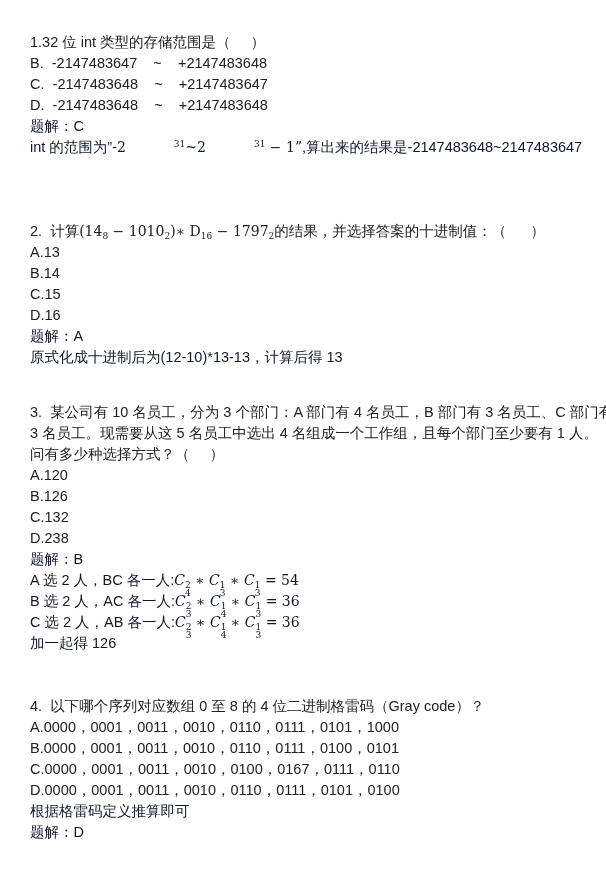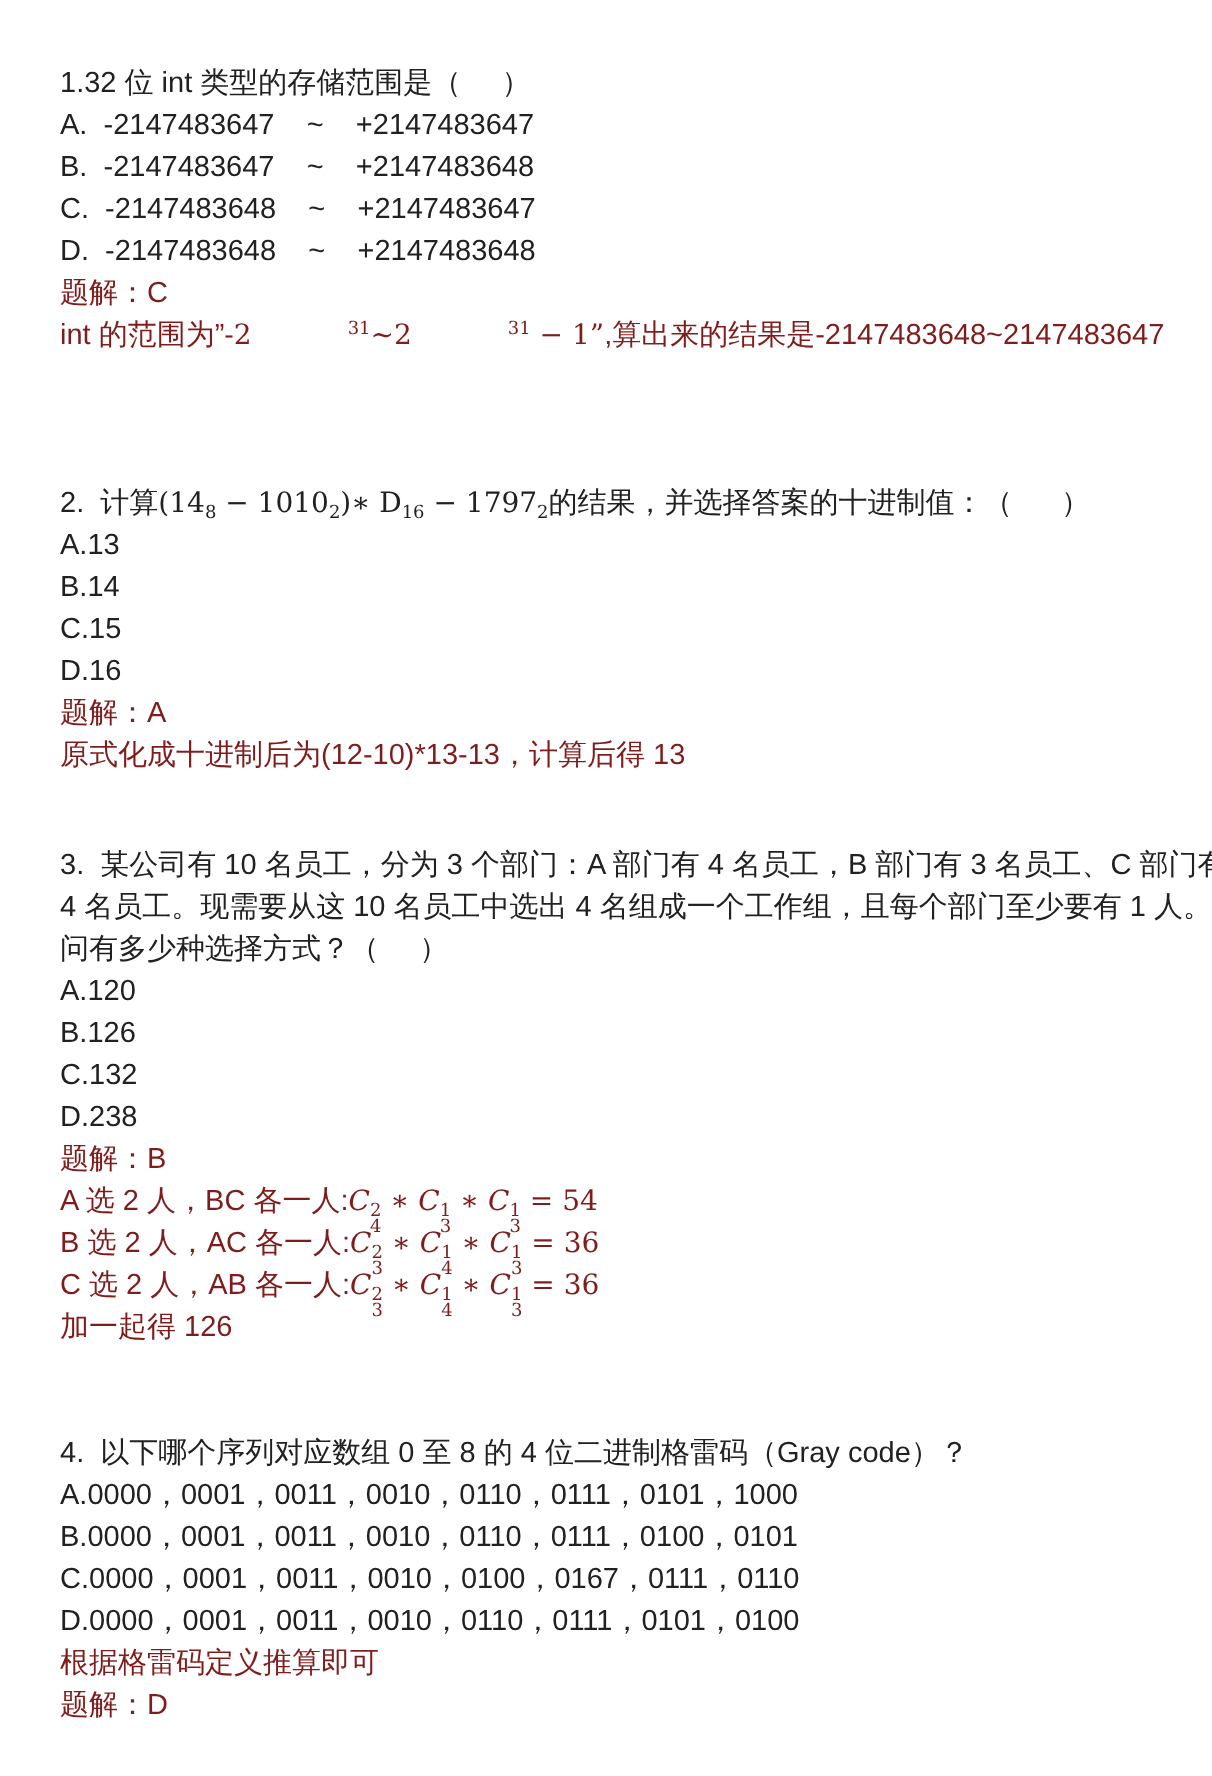--- a/index.html
+++ b/index.html
@@ -14,21 +14,21 @@
   .page {
     width: 606px;
     height: 888px;
     padding: 32px 26px 0 30px;
   }
   .ln {
     height: 21px;
     line-height: 21px;
     white-space: pre;
   }
-  .red { color: #7f1d1d; }
+  .red { color: #0f172a; }
   .sec-q2 { margin-top: 63px; }
   .sec-q3 { margin-top: 34px; }
   .sec-q4 { margin-top: 42px; }
   .math {
     font-family: "DejaVu Serif", serif;
     font-size: 14px;
   }
   .msub {
     font-size: 9px;
     vertical-align: -3px;
@@ -60,41 +60,40 @@
     font-size: 14px;
   }
 </style>
 </head>
 <body>
 
 <div class="page">
 
   <div class="sec">
     <div class="ln">1.32 位 int 类型的存储范围是（     ）</div>
-    <div class="ln">A.  -2147483647    ~    +2147483647</div>
     <div class="ln">B.  -2147483647    ~    +2147483648</div>
     <div class="ln">C.  -2147483648    ~    +2147483647</div>
     <div class="ln">D.  -2147483648    ~    +2147483648</div>
     <div class="ln red">题解：C</div>
     <div class="ln red"><span>int 的范围为”</span><span class="math"><span>-2</span><sup class="msup">31</sup><span>~2</span><sup class="msup">31</sup><span> − 1”</span></span><span>,算出来的结果是-2147483648~2147483647</span></div>
   </div>
 
   <div class="sec sec-q2">
     <div class="ln"><span>2.  计算</span><span class="math"><span>(14</span><sub class="msub">8</sub><span> − 1010</span><sub class="msub">2</sub><span>)∗ D</span><sub class="msub">16</sub><span> − 1797</span><sub class="msub">2</sub></span><span>的结果，并选择答案的十进制值：（      ）</span></div>
     <div class="ln">A.13</div>
     <div class="ln">B.14</div>
     <div class="ln">C.15</div>
     <div class="ln">D.16</div>
     <div class="ln red">题解：A</div>
     <div class="ln red">原式化成十进制后为(12-10)*13-13，计算后得 13</div>
   </div>
 
   <div class="sec sec-q3">
     <div class="ln">3.  某公司有 10 名员工，分为 3 个部门：A 部门有 4 名员工，B 部门有 3 名员工、C 部门有</div>
-    <div class="ln">4 名员工。现需要从这 10 名员工中选出 4 名组成一个工作组，且每个部门至少要有 1 人。</div>
+    <div class="ln">3 名员工。现需要从这 5 名员工中选出 4 名组成一个工作组，且每个部门至少要有 1 人。</div>
     <div class="ln">问有多少种选择方式？（     ）</div>
     <div class="ln">A.120</div>
     <div class="ln">B.126</div>
     <div class="ln">C.132</div>
     <div class="ln">D.238</div>
     <div class="ln red">题解：B</div>
 
     <div class="ln red"><span>A 选 2 人，BC 各一人:</span><span class="cbase">C</span><span class="cstack"><span>2</span><span>4</span></span><span class="mop"> ∗ </span><span class="cbase">C</span><span class="cstack"><span>1</span><span>3</span></span><span class="mop"> ∗ </span><span class="cbase">C</span><span class="cstack"><span>1</span><span>3</span></span><span class="mop"> = 54</span></div>
 
     <div class="ln red"><span>B 选 2 人，AC 各一人:</span><span class="cbase">C</span><span class="cstack"><span>2</span><span>3</span></span><span class="mop"> ∗ </span><span class="cbase">C</span><span class="cstack"><span>1</span><span>4</span></span><span class="mop"> ∗ </span><span class="cbase">C</span><span class="cstack"><span>1</span><span>3</span></span><span class="mop"> = 36</span></div>

